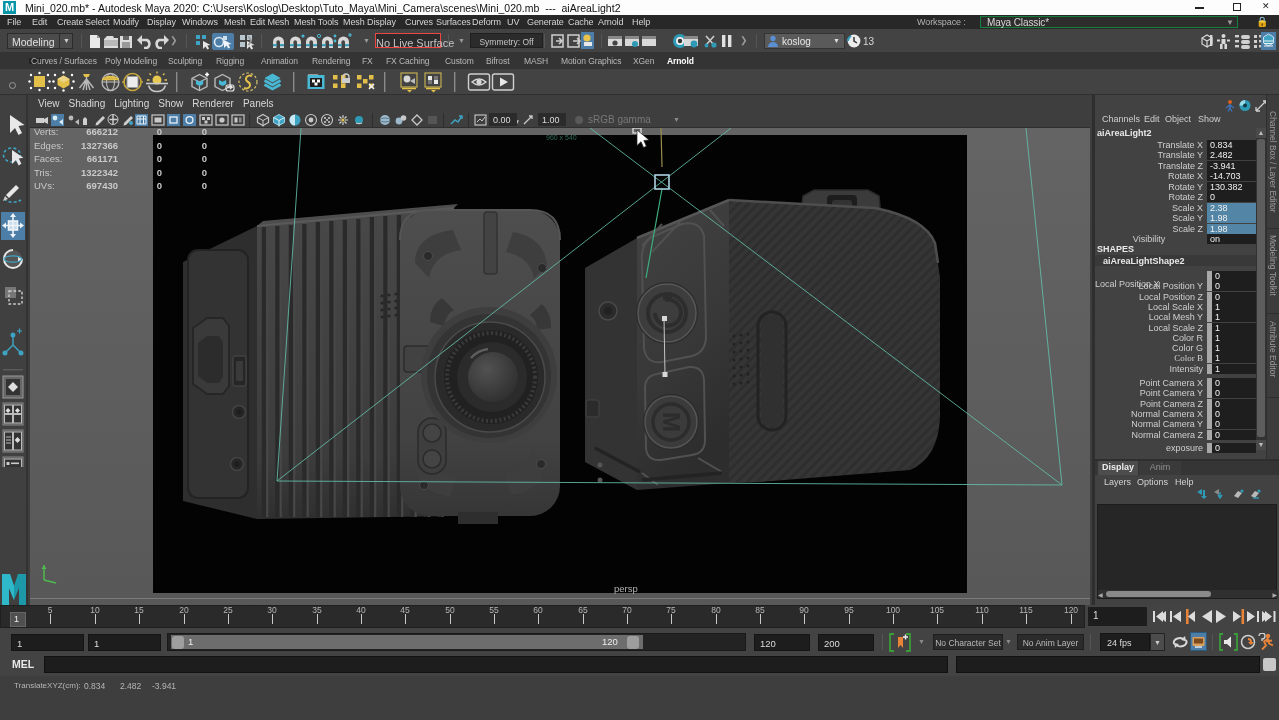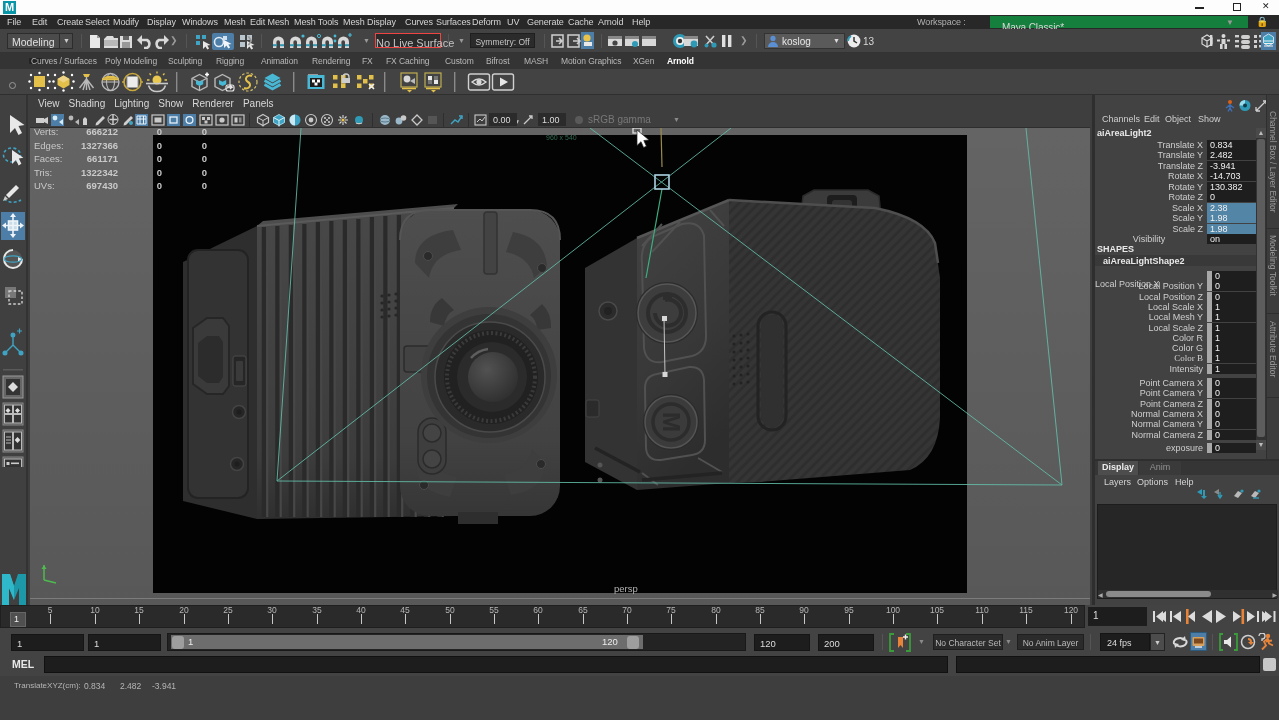--- a/index.html
+++ b/index.html
@@ -8,20 +8,21 @@
 #root { position:absolute; left:0; top:0; width:1279px; height:720px; }
 .abs { position:absolute; }
 .fld { background:#1d1d1d; color:#dcdcdc; }
 </style>
 </head>
 <body>
 <div id="root">
 
 <div class="abs" style="left:0;top:0;width:1279px;height:15px;background:#fdfdfd;">
   <div class="abs" style="left:3px;top:1px;width:13px;height:13px;background:#0a96a9;color:#fff;font-size:11px;font-weight:bold;text-align:center;line-height:13px;">M</div>
+  <div class="abs" style="left:25px;top:2px;font-size:10.5px;color:#111;white-space:nowrap;">Mini_020.mb* - Autodesk Maya 2020: C:\Users\Koslog\Desktop\Tuto_Maya\Mini_Camera\scenes\Mini_020.mb &nbsp;---&nbsp; aiAreaLight2</div>
   <div class="abs" style="left:1195px;top:7px;width:9px;height:1.5px;background:#222;"></div>
   <div class="abs" style="left:1233px;top:3px;width:8px;height:8px;border:1.2px solid #222;"></div>
   <div class="abs" style="left:1262px;top:1px;font-size:9px;color:#222;">✕</div>
 </div>
 
 <div class="abs" id="menubar" style="left:0;top:15px;width:1279px;height:14px;background:#282828;font-size:9px;letter-spacing:-0.1px;color:#d4d4d4;">
   <span class="abs" style="left:7px;top:2px;">File</span>
   <span class="abs" style="left:32px;top:2px;">Edit</span>
   <span class="abs" style="left:57px;top:2px;">Create</span>
   <span class="abs" style="left:85px;top:2px;">Select</span>
@@ -34,21 +35,21 @@
   <span class="abs" style="left:343px;top:2px;">Mesh Display</span>
   <span class="abs" style="left:405px;top:2px;">Curves</span>
   <span class="abs" style="left:436px;top:2px;">Surfaces</span>
   <span class="abs" style="left:472px;top:2px;">Deform</span>
   <span class="abs" style="left:507px;top:2px;">UV</span>
   <span class="abs" style="left:527px;top:2px;">Generate</span>
   <span class="abs" style="left:568px;top:2px;">Cache</span>
   <span class="abs" style="left:598px;top:2px;">Arnold</span>
   <span class="abs" style="left:632px;top:2px;">Help</span>
   <span class="abs" style="left:917px;top:2px;color:#b0b0b0;">Workspace :</span>
-  <div class="abs" style="left:980px;top:1px;width:258px;height:12px;background:#2d2d2d;border:6px solid #15803d;color:#d8d8d8;font-size:10px;padding-left:6px;margin-left:10px;">Maya Classic*</div>
+  <div class="abs" style="left:980px;top:1px;width:258px;height:12px;background:#2d2d2d;border:1px solid #15803d;color:#d8d8d8;font-size:10px;padding-left:6px;">Maya Classic*</div>
   <div class="abs" style="left:1226px;top:3px;color:#999;font-size:8px;">▼</div>
   <div class="abs" style="left:1256px;top:1px;width:9px;height:11px;color:#c9b45a;font-size:10px;">🔒</div>
 </div>
 
 <div class="abs" id="toolbar" style="left:0;top:29px;width:1279px;height:24px;background:#434343;border-bottom:1px solid #333;">
   <div class="abs" style="left:7px;top:4px;width:66px;height:16px;background:#4b4b4b;border:1px solid #2c2c2c;color:#e0e0e0;font-size:10.5px;padding:2px 0 0 4px;">Modeling</div>
   <div class="abs" style="left:59px;top:4px;width:14px;height:16px;border-left:1px solid #2c2c2c;color:#ccc;font-size:7px;text-align:center;line-height:16px;">▼</div>
   <div class="abs" style="left:81px;top:5px;width:1px;height:14px;background:#2e2e2e;border-right:1px solid #555;"></div>
 
   <svg class="abs" style="left:89px;top:5px;" width="80" height="15" viewBox="0 0 80 15">
@@ -117,21 +118,21 @@
           <path d="M3 15 v-6 a5.5 5.5 0 0 1 11 0 v6 h-4 v-6 a1.8 1.8 0 0 0 -3.6 0 v6 z" fill="#d8d8d8"></path>
           <rect x="3" y="11.2" width="4" height="2" fill="#2e9ab5"></rect>
           <rect x="10" y="11.2" width="4" height="2" fill="#2e9ab5"></rect>
           <path d="M13 2 l4 0 m-2 -2 v4" stroke="#49b8d4" stroke-width="1.2"></path>
         </g>
   </svg>
   <div class="abs" style="left:363px;top:8px;color:#999;font-size:7px;">▼</div>
   <div class="abs" style="left:375px;top:4px;width:66px;height:15px;background:#2b2b2b;border:1px solid #ef4444;color:#c4c4c4;font-size:11px;text-align:right;padding-top:3px;white-space:nowrap;">No Live Surface</div>
   <div class="abs" style="left:448px;top:5px;width:1px;height:14px;background:#2e2e2e;border-right:1px solid #555;"></div>
   <div class="abs" style="left:458px;top:8px;color:#999;font-size:7px;">▼</div>
-  <div class="abs" style="left:470px;top:4px;width:65px;height:15px;background:#2b2b2b;border:1px solid #1f1f1f;color:#c4c4c4;font-size:8.5px;text-align:center;padding-top:3px;white-space:nowrap;">Symmetry: Off</div>
+  <div class="abs" style="left:470px;top:4px;width:73px;height:15px;background:#2b2b2b;border:1px solid #1f1f1f;color:#c4c4c4;font-size:8.5px;text-align:center;padding-top:3px;white-space:nowrap;">Symmetry: Off</div>
   <div class="abs" style="left:544px;top:5px;width:1px;height:14px;background:#2e2e2e;border-right:1px solid #555;"></div>
 
   <svg class="abs" style="left:551px;top:4px;" width="44" height="16" viewBox="0 0 44 16">
     <rect x="1" y="2" width="11" height="12" fill="none" stroke="#d0d0d0" stroke-width="1.5"></rect>
         <path d="M5 8 h6 m-3 -3 l3 3 -3 3" stroke="#d0d0d0" stroke-width="1.5" fill="none"></path>
     <rect x="17" y="2" width="11" height="12" fill="none" stroke="#d0d0d0" stroke-width="1.5"></rect>
         <path d="M22 8 h7 m-3 -3 l3 3 -3 3" stroke="#d0d0d0" stroke-width="1.5" fill="none"></path>
   </svg>
   <div class="abs" style="left:581px;top:3px;width:13px;height:17px;background:#4d7ea8;"></div>
   <svg class="abs" style="left:582px;top:4px;" width="12" height="15" viewBox="0 0 12 15">

